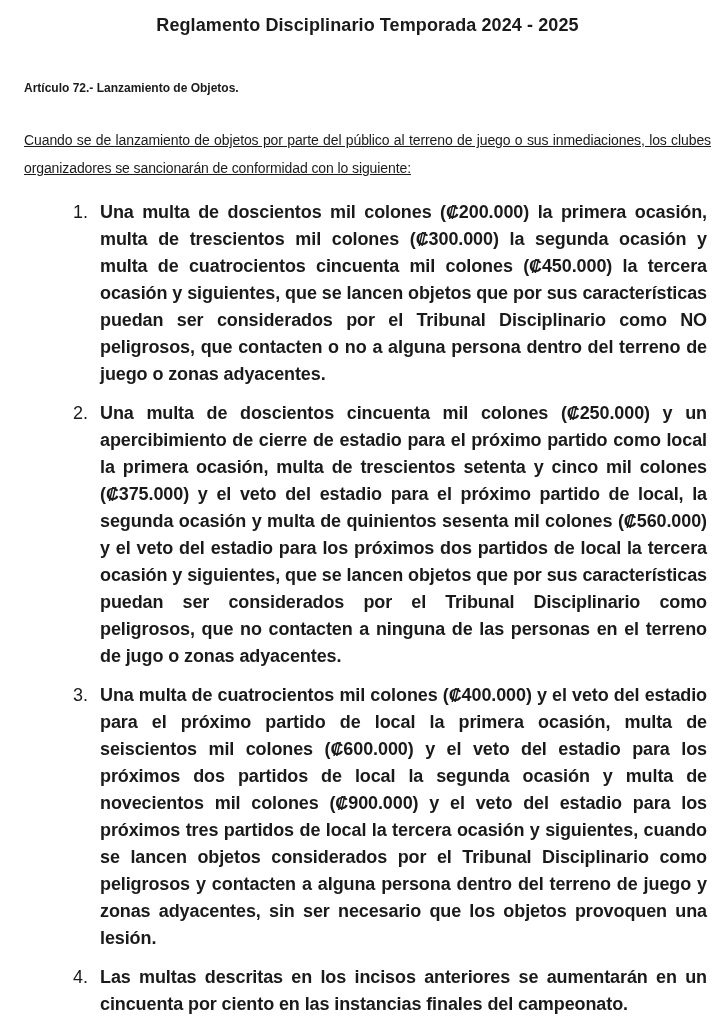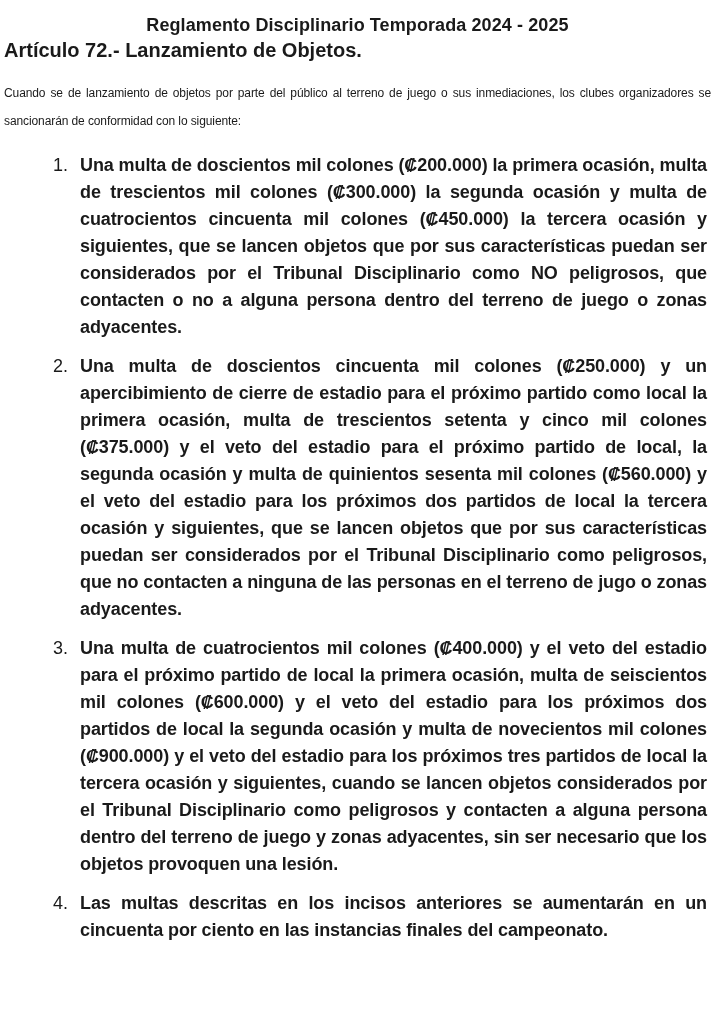--- a/index.html
+++ b/index.html
@@ -12,42 +12,44 @@
     height: 1019px;
     overflow: hidden;
     font-family: "Liberation Sans", "DejaVu Sans", sans-serif;
     color: #1a1a1a;
     -webkit-font-smoothing: antialiased;
   }
   .page {
     box-sizing: border-box;
     width: 720px;
     height: 1019px;
-    padding: 12px 9px 0 4px;
+    padding: 12px 9px 0 24px;
     background: #ffffff;
   }
   .doc-title {
     text-align: center;
     font-weight: bold;
     font-size: 18px;
     line-height: 26px;
     letter-spacing: 0.1px;
   }
   .article-heading {
+    margin-top: 38px;
     font-weight: bold;
-    font-size: 20px;
+    font-size: 12px;
     line-height: 24px;
     padding-left: 0px;
   }
   .intro {
-    margin: 17px 0 0 0;
-    font-size: 12px;
+    margin: 26px 0 0 0;
+    font-size: 14px;
     line-height: 28px;
     text-align: justify;
     letter-spacing: -0.1px;
+    text-decoration: underline;
   }
   .list {
     margin-top: 17px;
     padding-left: 49px;
   }
   .item {
     display: flex;
     margin-bottom: 12px;
     font-size: 18px;
     line-height: 27px;

